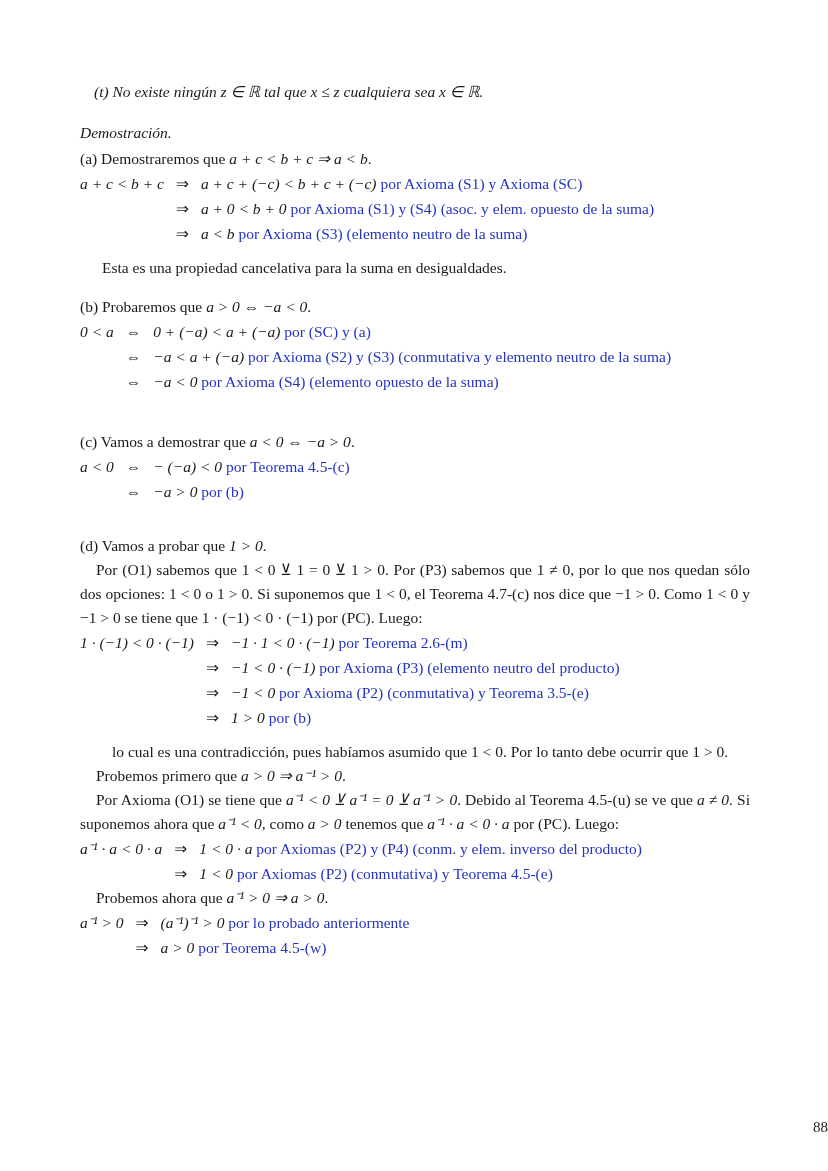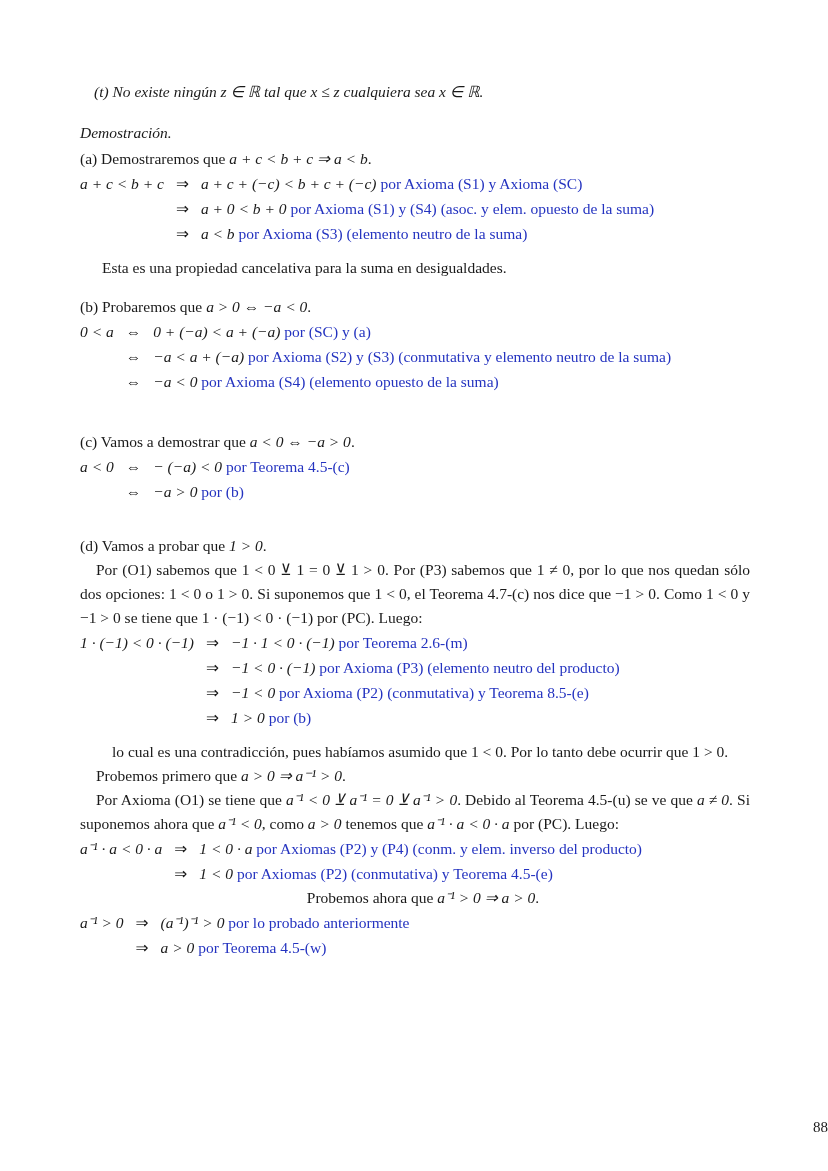--- a/index.html
+++ b/index.html
@@ -43,21 +43,21 @@
   [data-name="deriv-c"]{margin:13px 0 0 195px;}
   [data-name="item-d"]{margin-top:30px;}
   [data-name="para-d"]{text-align:justify;text-indent:16px;}
   [data-name="deriv-d"]{margin:12px 0 0 35px;}
   [data-name="para-contradiccion-d"]{margin-top:10px;margin-left:32px;}
   [data-name="item-e"]{margin-top:15px;}
   [data-name="para-probemos-primero"]{text-indent:16px;}
   [data-name="para-e"]{text-align:justify;text-indent:16px;}
   [data-name="deriv-e1"]{margin:10px 0 0 25px;}
   [data-name="para-contradiccion-e"]{margin-top:10px;}
-  [data-name="para-probemos-ahora"]{text-indent:16px;text-align:center;}
+  [data-name="para-probemos-ahora"]{text-indent:16px;}
   [data-name="deriv-e2"]{margin:14px 0 0 150px;}
 </style>
 </head>
 <body>
 
 <div class="page" data-name="document-page">
   <div class="content" data-name="document-content">
       <p data-name="item-t" class="para"><span data-name="text-segment" class="seg-it">(t) No existe ningún z ∈ ℝ tal que x ≤ z cualquiera sea x ∈ ℝ.</span></p>
       <p data-name="proof-label" class="para"><span data-name="text-segment" class="seg-it">Demostración.</span></p>
       <p data-name="item-a" class="para"><span data-name="text-segment" class="seg-rm">(a) Demostraremos que </span><span data-name="text-segment" class="seg-m">a + c &lt; b + c ⇒ a &lt; b</span><span data-name="text-segment" class="seg-rm">.</span></p>
@@ -126,21 +126,21 @@
             <td data-name="derivation-rhs" class="rhs"><span data-name="math-expression" class="seg-m">−1 · 1 &lt; 0 · (−1)</span><span data-name="justification-text" class="jus"> por Teorema 2.6-(m)</span></td>
           </tr>
           <tr data-name="derivation-row">
             <td data-name="derivation-lhs" class="lhs"></td>
             <td data-name="implication-arrow-icon" class="rel">⇒</td>
             <td data-name="derivation-rhs" class="rhs"><span data-name="math-expression" class="seg-m">−1 &lt; 0 · (−1)</span><span data-name="justification-text" class="jus"> por Axioma (P3) (elemento neutro del producto)</span></td>
           </tr>
           <tr data-name="derivation-row">
             <td data-name="derivation-lhs" class="lhs"></td>
             <td data-name="implication-arrow-icon" class="rel">⇒</td>
-            <td data-name="derivation-rhs" class="rhs"><span data-name="math-expression" class="seg-m">−1 &lt; 0</span><span data-name="justification-text" class="jus"> por Axioma (P2) (conmutativa) y Teorema 8.5-(e)</span></td>
+            <td data-name="derivation-rhs" class="rhs"><span data-name="math-expression" class="seg-m">−1 &lt; 0</span><span data-name="justification-text" class="jus"> por Axioma (P2) (conmutativa) y Teorema 3.5-(e)</span></td>
           </tr>
           <tr data-name="derivation-row">
             <td data-name="derivation-lhs" class="lhs"></td>
             <td data-name="implication-arrow-icon" class="rel">⇒</td>
             <td data-name="derivation-rhs" class="rhs"><span data-name="math-expression" class="seg-m">1 &gt; 0</span><span data-name="justification-text" class="jus"> por (b)</span></td>
           </tr>
         </tbody>
       </table>
       <p data-name="para-contradiccion-d" class="para"><span data-name="text-segment" class="seg-rm">lo cual es una contradicción, pues habíamos asumido que 1 &lt; 0. Por lo tanto debe ocurrir que 1 &gt; 0.</span></p>
       <p data-name="para-probemos-primero" class="para"><span data-name="text-segment" class="seg-rm">Probemos primero que </span><span data-name="text-segment" class="seg-m">a &gt; 0 ⇒ a⁻¹ &gt; 0</span><span data-name="text-segment" class="seg-rm">.</span></p>

